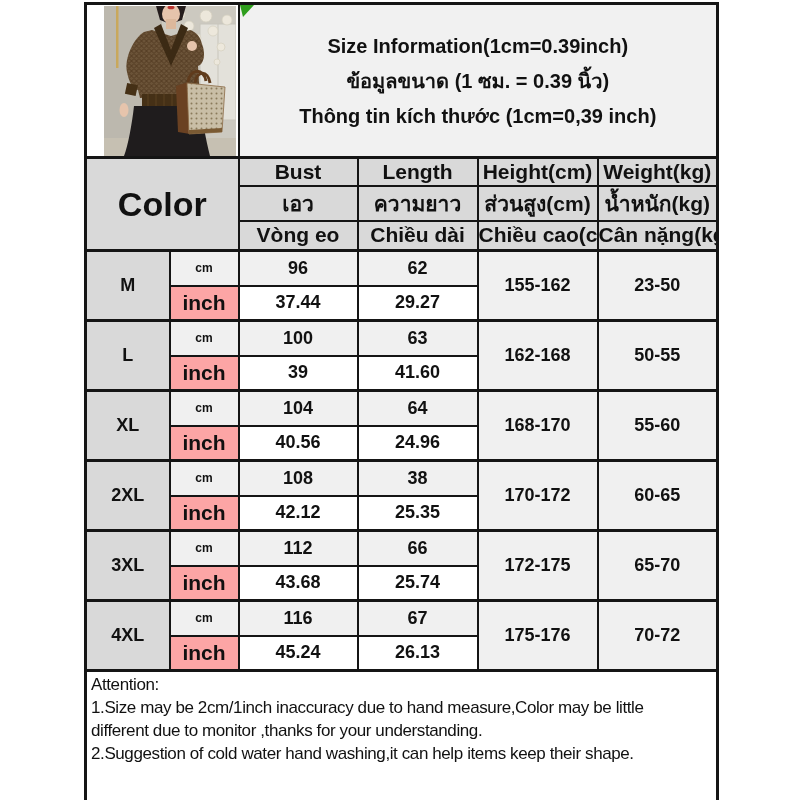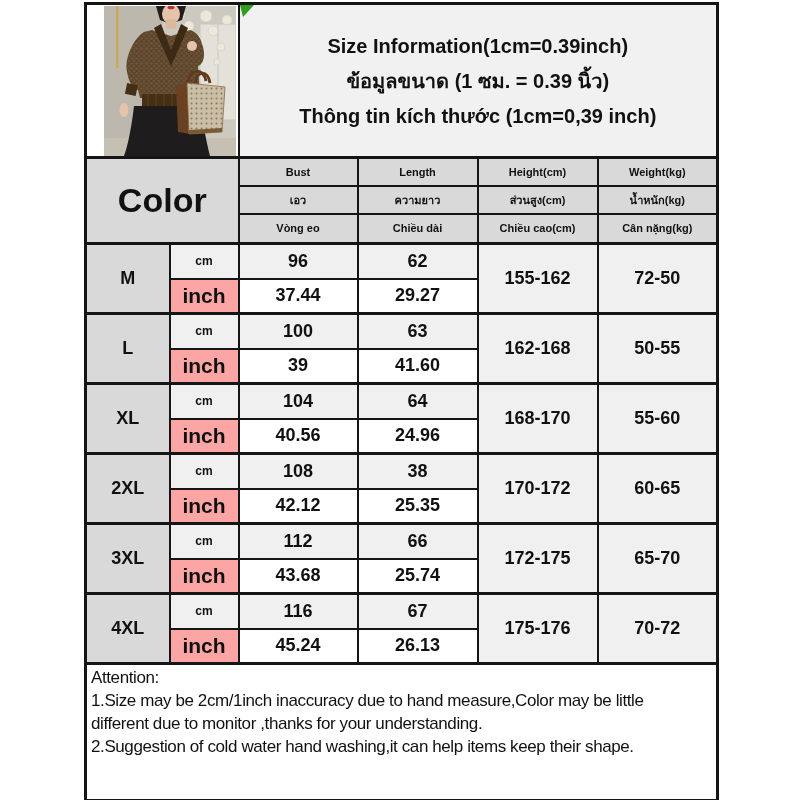--- a/index.html
+++ b/index.html
@@ -43,21 +43,21 @@
   td.c-title{
     background:var(--title-bg,#f1f1f1);
     position:relative;
   }
   .title-stack{display:flex;flex-direction:column;justify-content:space-between;align-items:center;height:100%;row-gap:15px;}
   .title-line{font-size:20px;font-weight:700;line-height:1;white-space:nowrap;}
   .corner-flag{position:absolute;top:0;left:0;}
 
   
   td.c-sizehead{background:var(--header-bg,#d9d9d9);font-size:34px;font-weight:700;}
-  td.c-h{background:var(--header-bg,#d9d9d9);font-size:11px;white-space:nowrap;margin-top:20px;}
+  td.c-h{background:var(--header-bg,#d9d9d9);font-size:21px;white-space:nowrap;margin-top:20px;}
 
   
   td.c-size{background:var(--header-bg,#d9d9d9);font-size:18px;}
   td.u-cm{background:var(--tint-bg,#f0f0f0);font-size:12px;}
   td.u-inch{background:#fca5a5;font-size:21px;text-align:center;}
   td.v-cm{background:var(--tint-bg,#f0f0f0);margin-top:12px;}
   td.v-inch{background:#ffffff;}
   td.c-merge{background:var(--tint-bg,#f0f0f0);text-align:center;}
 
   
@@ -177,21 +177,21 @@
     <td class="c-h">Chiều cao(cm)</td>
     <td class="c-h">Cân nặng(kg)</td>
   </tr>
 
   <tr class="r-d">
     <td rowspan="2" class="c-size grp">M</td>
     <td class="c-unit u-cm grp">cm</td>
     <td class="v-cm grp">96</td>
     <td class="v-cm grp">62</td>
     <td rowspan="2" class="c-merge grp">155-162</td>
-    <td rowspan="2" class="c-merge grp">72-50</td>
+    <td rowspan="2" class="c-merge grp">23-50</td>
   </tr>
   <tr class="r-d">
     <td class="c-unit u-inch">inch</td>
     <td class="v-inch">37.44</td>
     <td class="v-inch">29.27</td>
   </tr>
 
   <tr class="r-d">
     <td rowspan="2" class="c-size grp">L</td>
     <td class="c-unit u-cm grp">cm</td>

